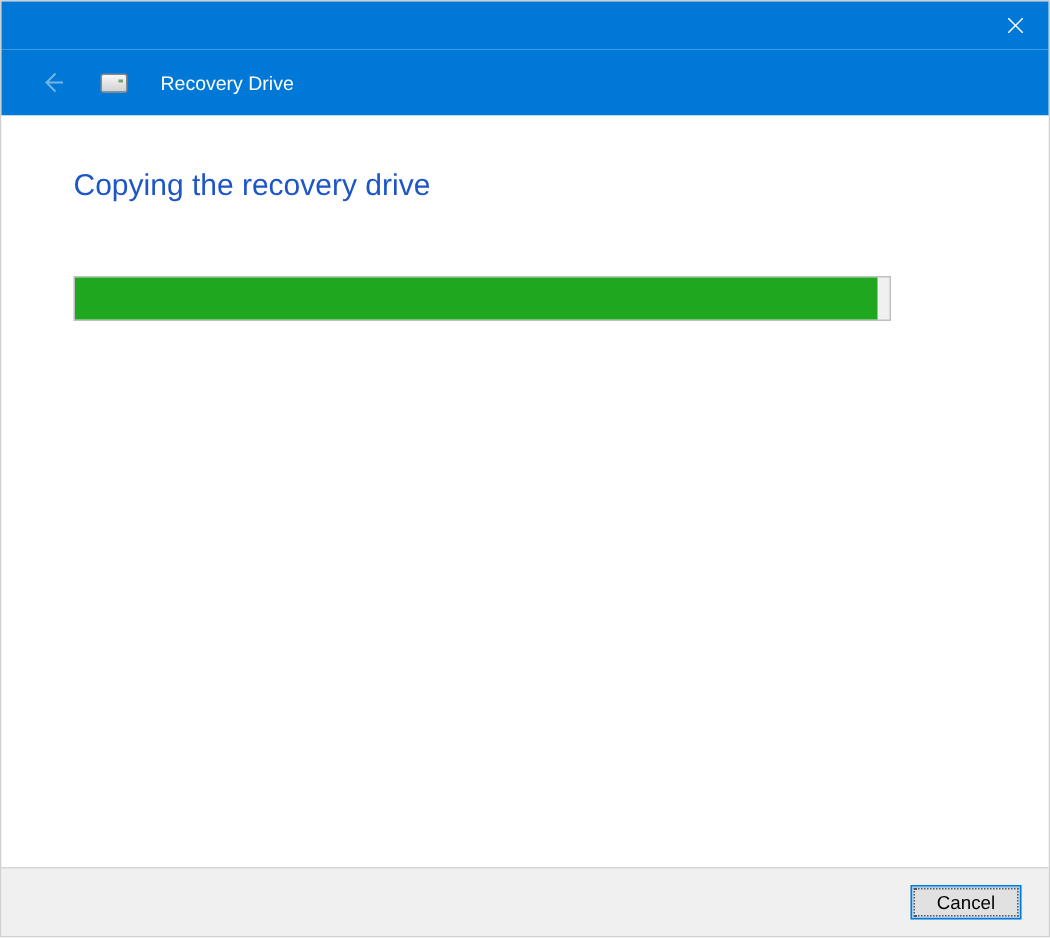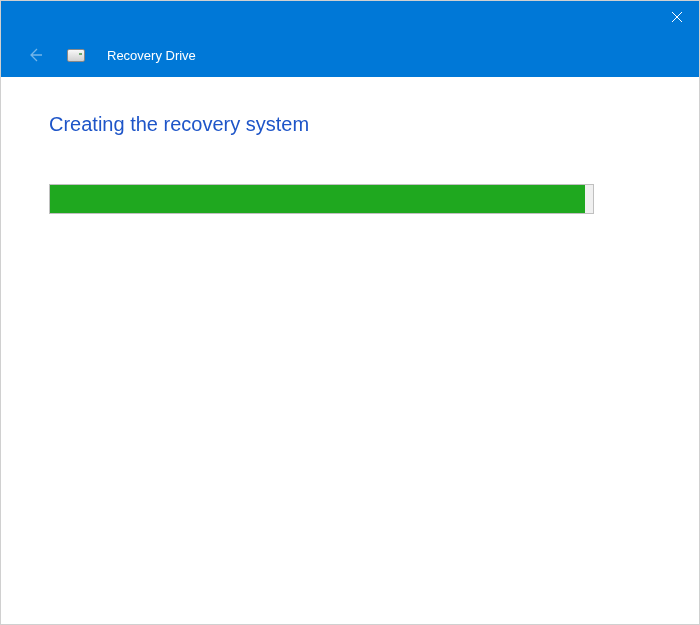--- a/index.html
+++ b/index.html
@@ -143,22 +143,25 @@
     <div class="back-arrow">
       <svg viewBox="0 0 16 16">
         <path d="M10 2 L4 8 L10 14 M4 8 L15 8" stroke="#ffffff" stroke-width="1.3" fill="none"></path>
       </svg>
     </div>
     <div class="drive-icon"></div>
     <div class="app-title">Recovery Drive</div>
   </div>
 
   <div class="content">
-    <h1 class="heading">Creating the recovery system</h1>
+    <h1 class="heading">Copying the recovery drive</h1>
 
     <div class="progress-outer">
       <div class="progress-inner" style="width:98.5%"></div>
     </div>
 
   </div>
 
+  <div class="footer">
+    <button class="cancel-btn">Cancel</button>
+  </div>
 
 </div>
 
 </body></html>

